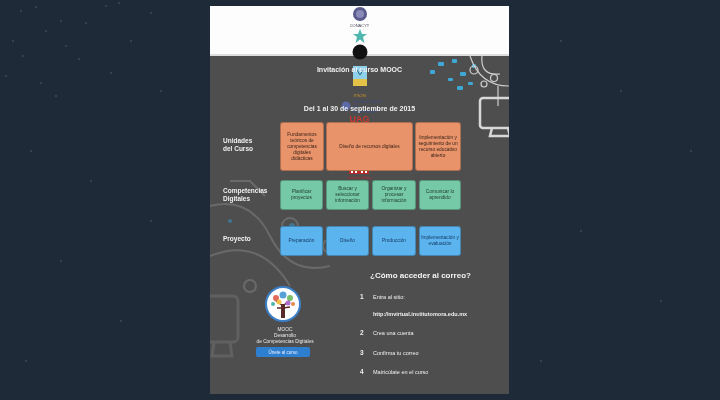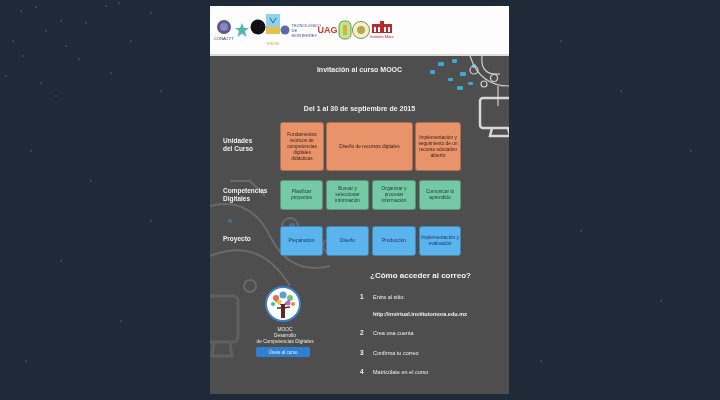--- a/index.html
+++ b/index.html
@@ -11,21 +11,21 @@
   }
   .stars { position: absolute; inset: 0; }
   .star { position: absolute; width: 2px; height: 2px; background: #3d4b5e; border-radius: 50%; }
   .poster {
     position: absolute; left: 210px; top: 6px; width: 299px; height: 388px;
     background: #4e4e4e; overflow: hidden;
   }
   .logos {
     position: absolute; left: 0; top: 0; width: 299px; height: 50px;
     background: #fdfdfd; border-bottom: 2px solid #ddd;
-    display: flex; align-items: center; justify-content: flex-start; padding: 0 4px;
+    display: flex; align-items: center; justify-content: space-between; padding: 0 4px; flex-direction: column;
   }
   .logo { display: flex; flex-direction: column; align-items: center; justify-content: center; height: 40px; }
   .logo-label { font-size: 4px; color: #445; text-align: center; margin-top: 1px; }
   .deco { position: absolute; }
   .title-small {
     position: absolute; left: 0; width: 299px; top: 60px; text-align: center;
     color: #f0f0f0; font-size: 7px; font-weight: bold;
   }
   .title-big {
     position: absolute; left: 0; width: 299px; top: 74px; text-align: center;

